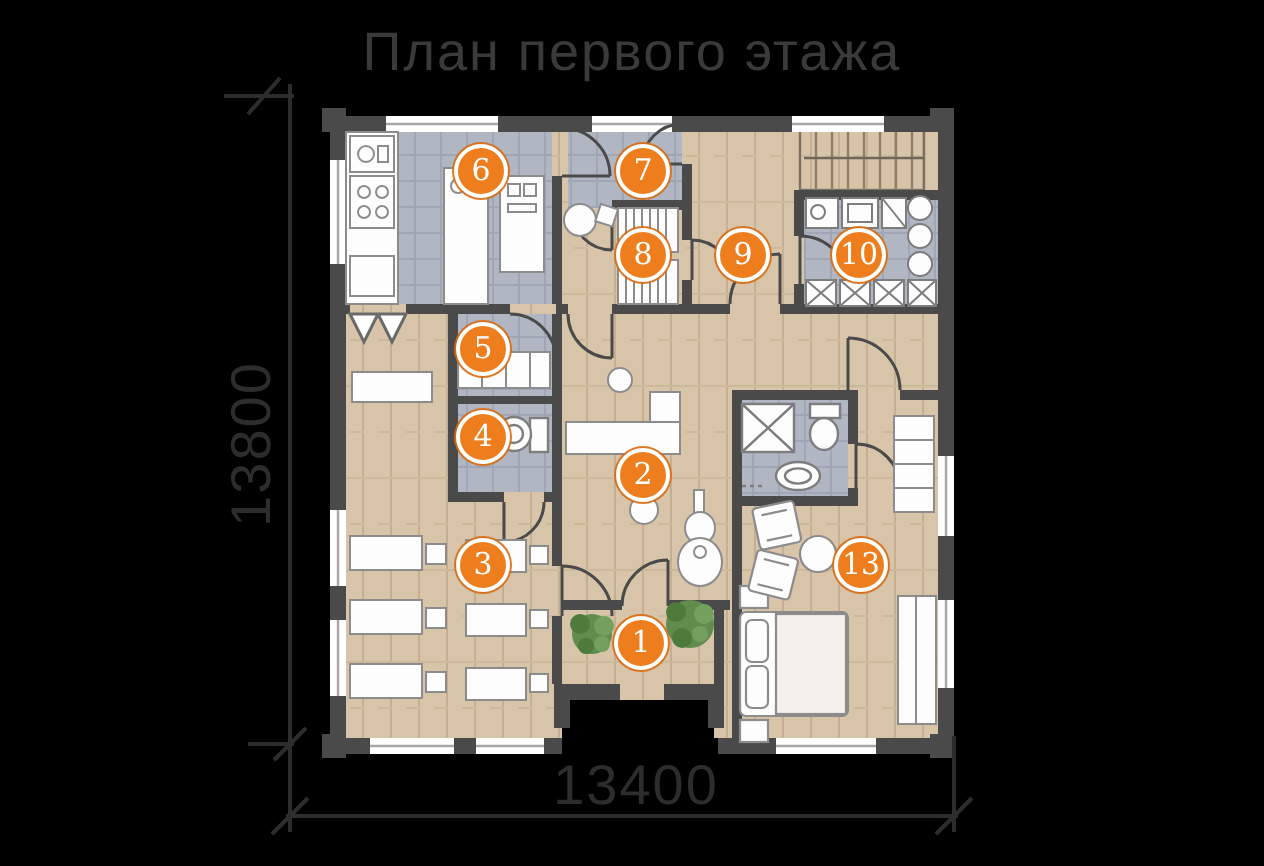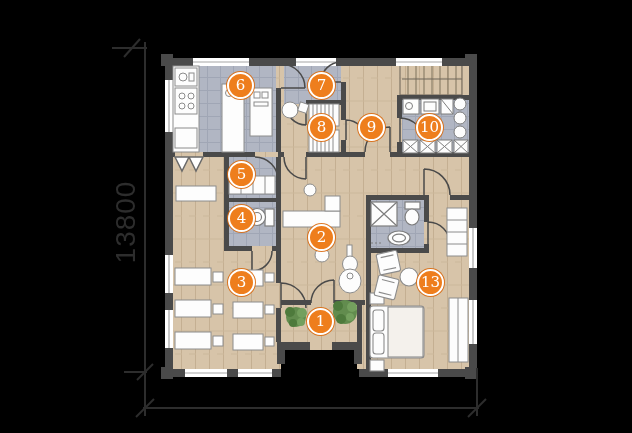--- a/index.html
+++ b/index.html
@@ -14,20 +14,21 @@
           background:#ee7e1d;border:2px solid #fff;box-shadow:0 0 0 1px rgba(217,106,15,.9);
           color:#fff;display:flex;align-items:center;justify-content:center;
           font-family:"DejaVu Serif",serif;font-size:15px;line-height:1;box-sizing:border-box;}
   svg{position:absolute;left:0;top:0;}
 </style>
 </head>
 <body>
 
 <div class="canvas">
 
+  <div class="title">План первого этажа</div>
 
   <svg width="632" height="433" viewBox="0 0 632 433">
     <defs>
       <pattern id="wood" width="14" height="46" patternUnits="userSpaceOnUse">
         <rect width="14" height="46" fill="#d7c4a9"></rect>
         <path d="M13.5 0 V46" stroke="#c4af92" stroke-width="1"></path>
         <path d="M0 9 H14 M7 32 H14" stroke="#ccb89b" stroke-width="1"></path>
       </pattern>
       <pattern id="tile" width="13" height="13" patternUnits="userSpaceOnUse">
         <rect width="13" height="13" fill="#b1b6c3"></rect>
@@ -347,15 +348,16 @@
   <div class="marker" style="left:358px;top:114px;">
       <span>9</span>
     </div>
   <div class="marker" style="left:416px;top:114px;">
       <span>10</span>
     </div>
   <div class="marker" style="left:417px;top:269px;">
       <span>13</span>
     </div>
 
+  <div class="dim-label dim-w">13400</div>
   <div class="dim-label dim-h">13800</div>
 
 </div>
 
 </body></html>

